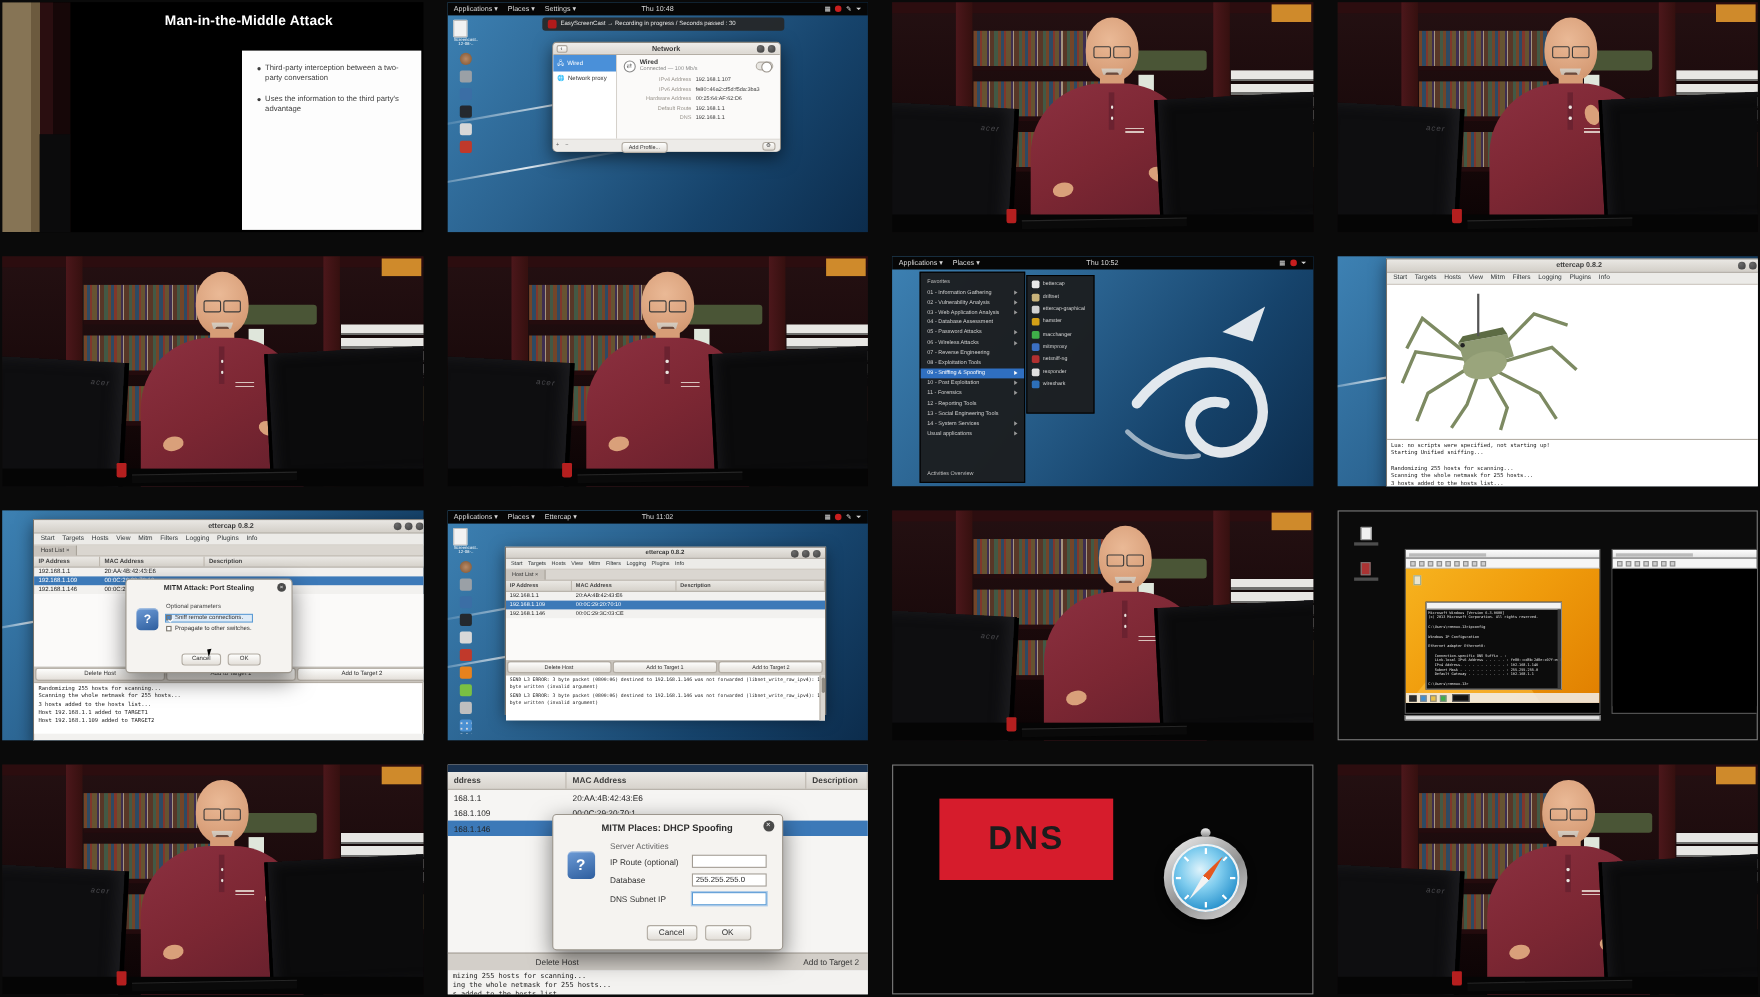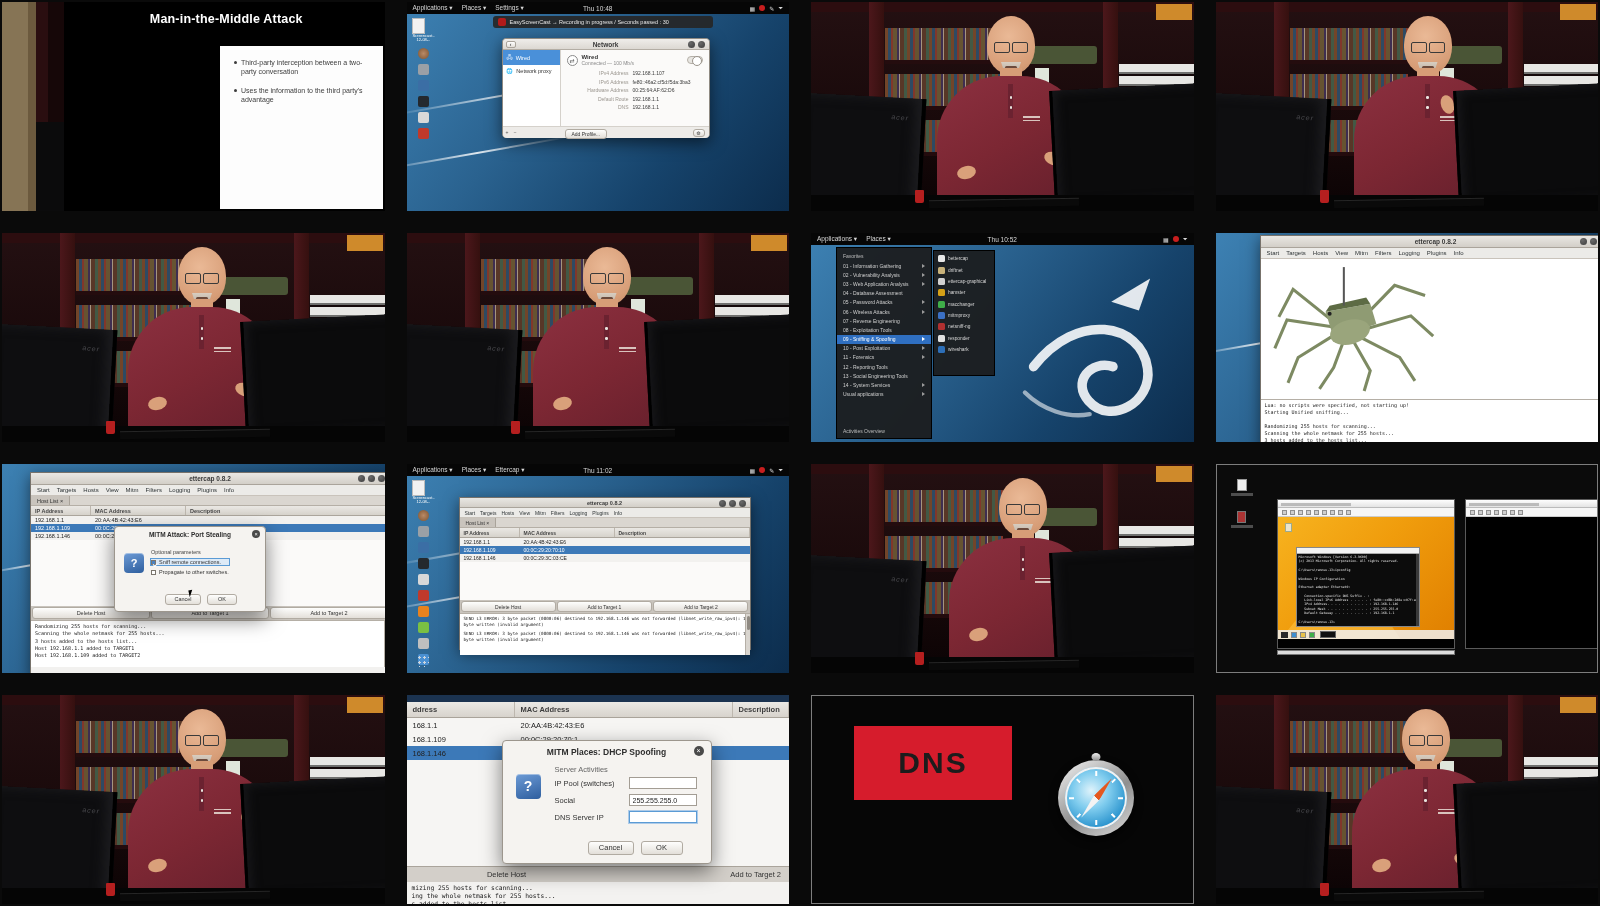--- a/index.html
+++ b/index.html
@@ -1062,29 +1062,29 @@
       <div>192.168.1.109 added to TARGET1</div>
 
     </div>
     <div class="dlg">
       <div class="dlg-title">MITM Places: DHCP Spoofing</div>
       <span class="dlg-close">×</span>
       <div class="qic">?</div>
       <div class="srvinfo">Server Activities</div>
       <div class="f-rows">
         <div class="f-row">
-          <span class="f-label">IP Pool (switches)</span>
+          <span class="f-label">IP Route (optional)</span>
           <input class="f-input" readonly="" value="" style="">
         </div>
         <div class="f-row">
-          <span class="f-label">Social</span>
+          <span class="f-label">Database</span>
           <input class="f-input" readonly="" value="255.255.255.0" style="">
         </div>
         <div class="f-row">
-          <span class="f-label">DNS Server IP</span>
+          <span class="f-label">DNS Subnet IP</span>
           <input class="f-input focus" readonly="" value="" style="">
         </div>
       </div>
       <span class="btn btn-cancel">Cancel</span>
       <span class="btn btn-ok">OK</span>
     </div>
   </div>
 
   <div class="tile t15">
     <div class="dnsbox">

